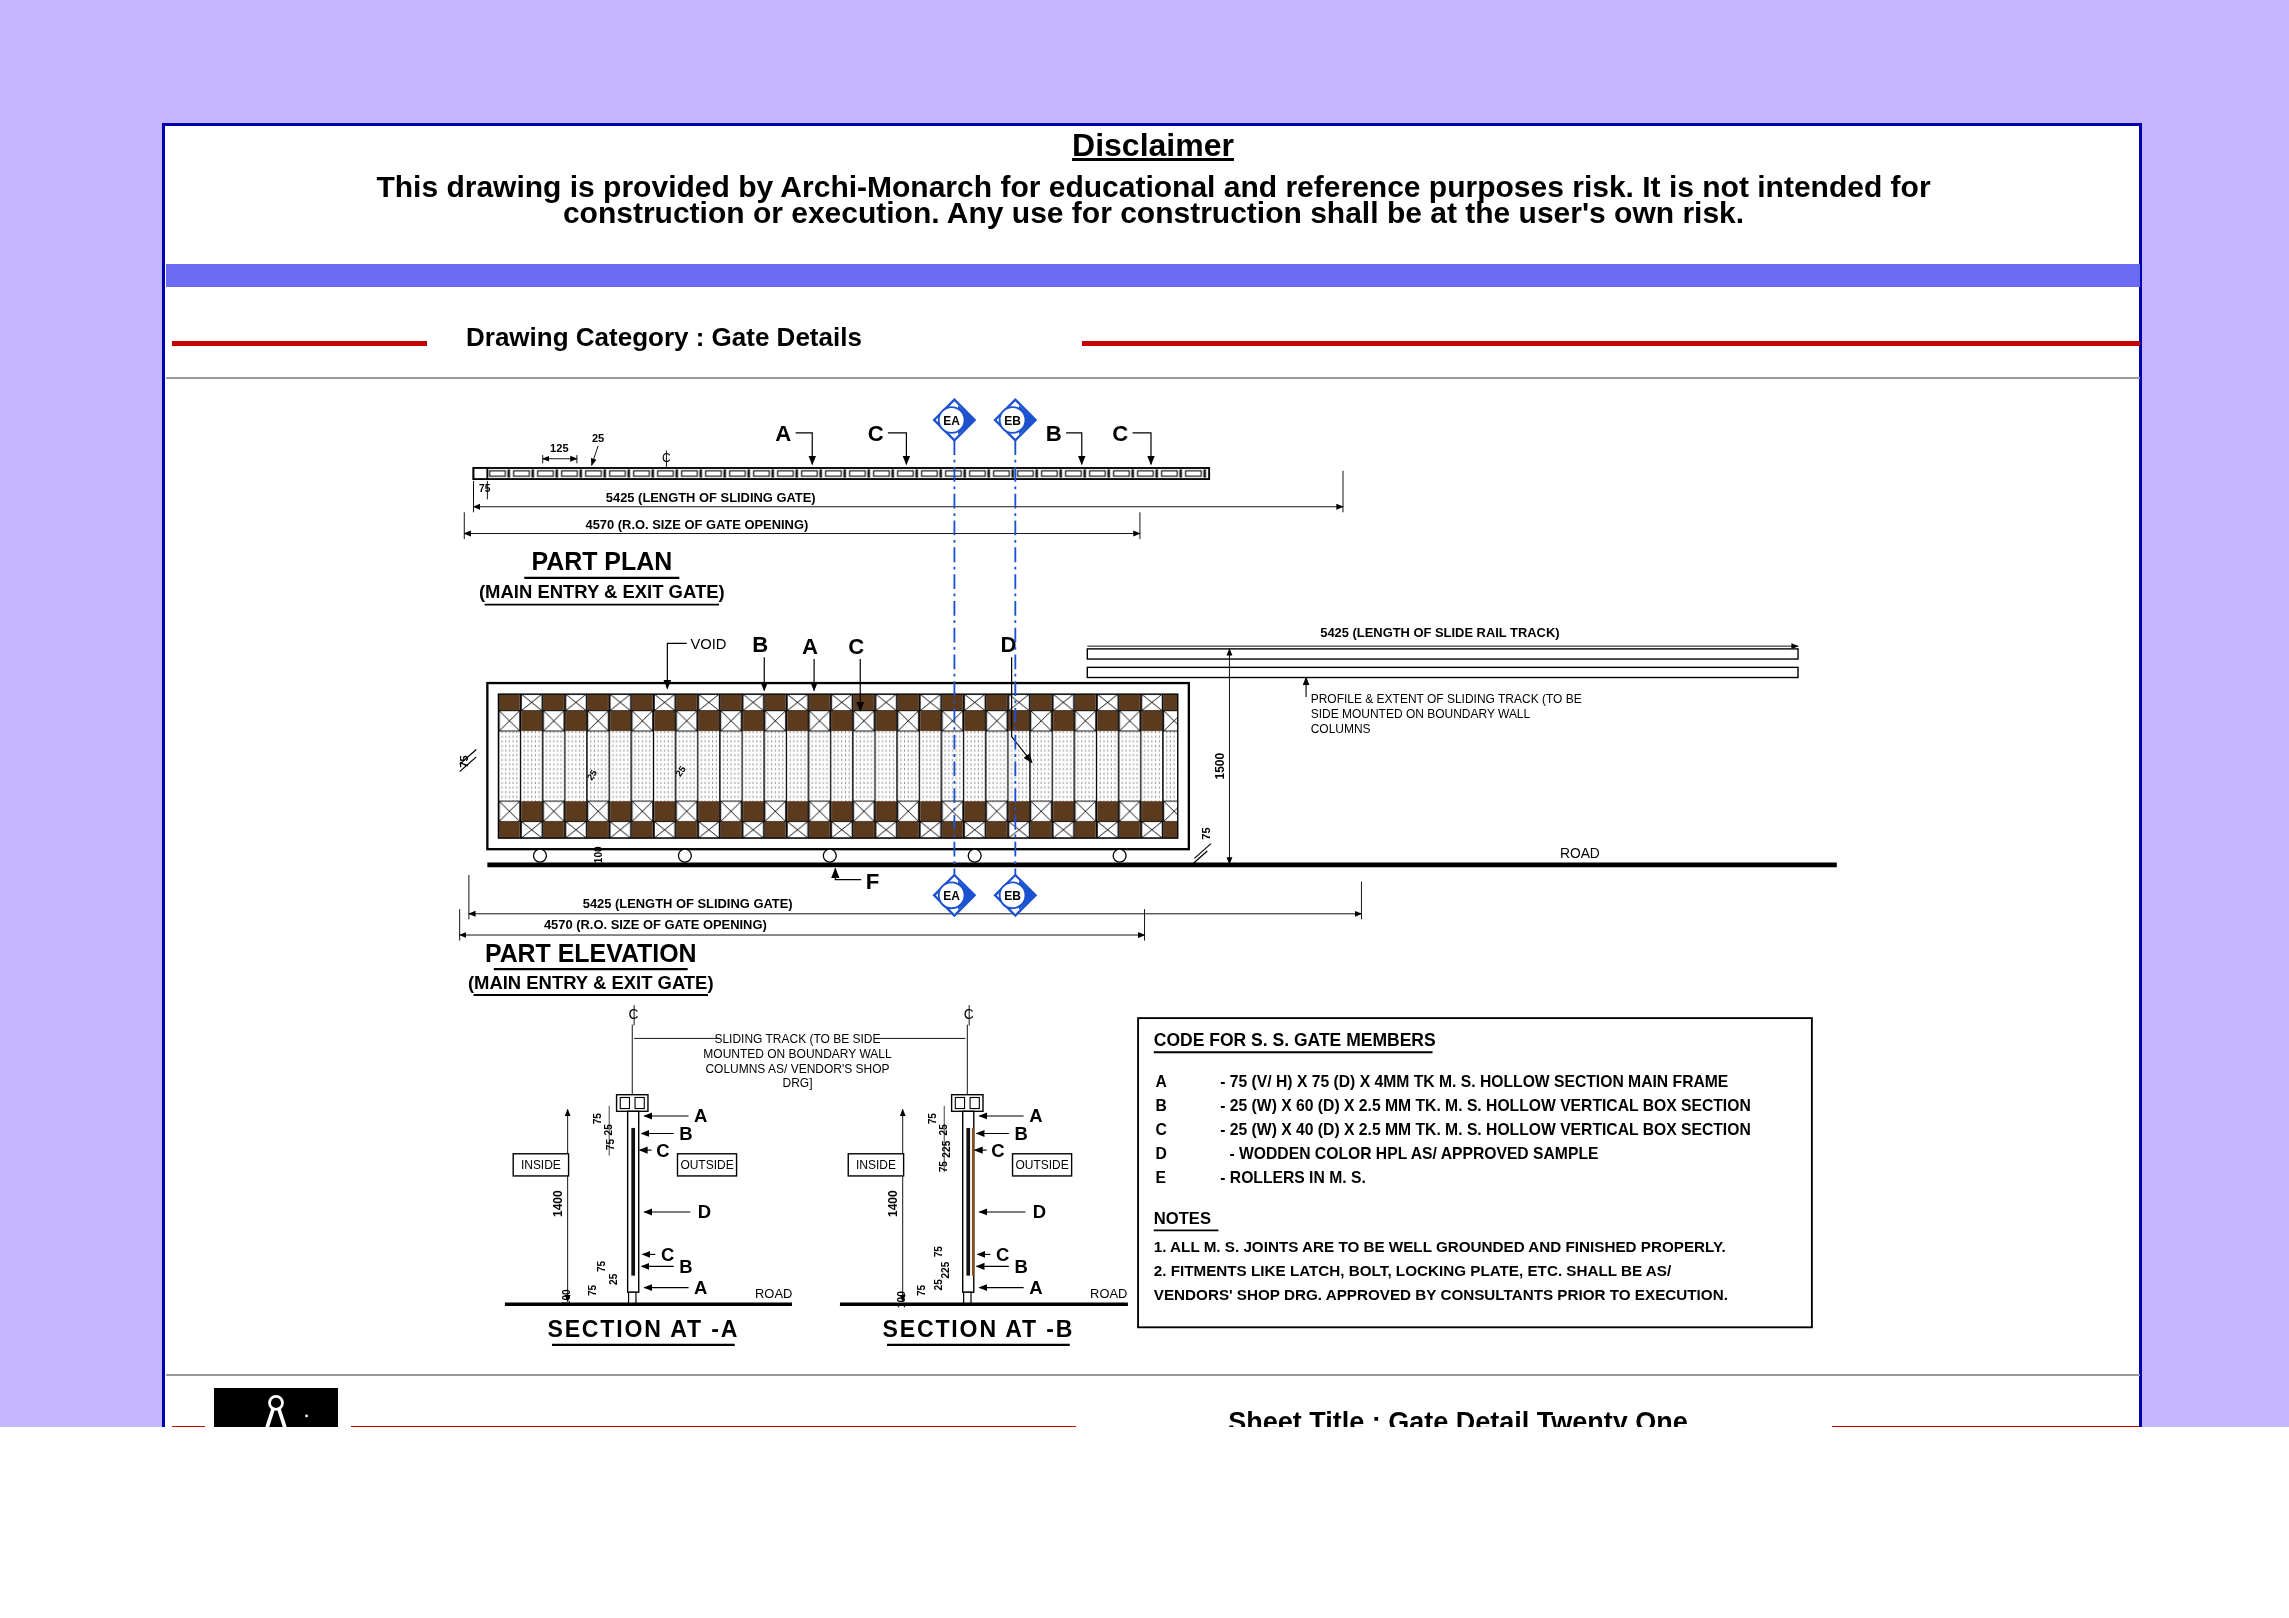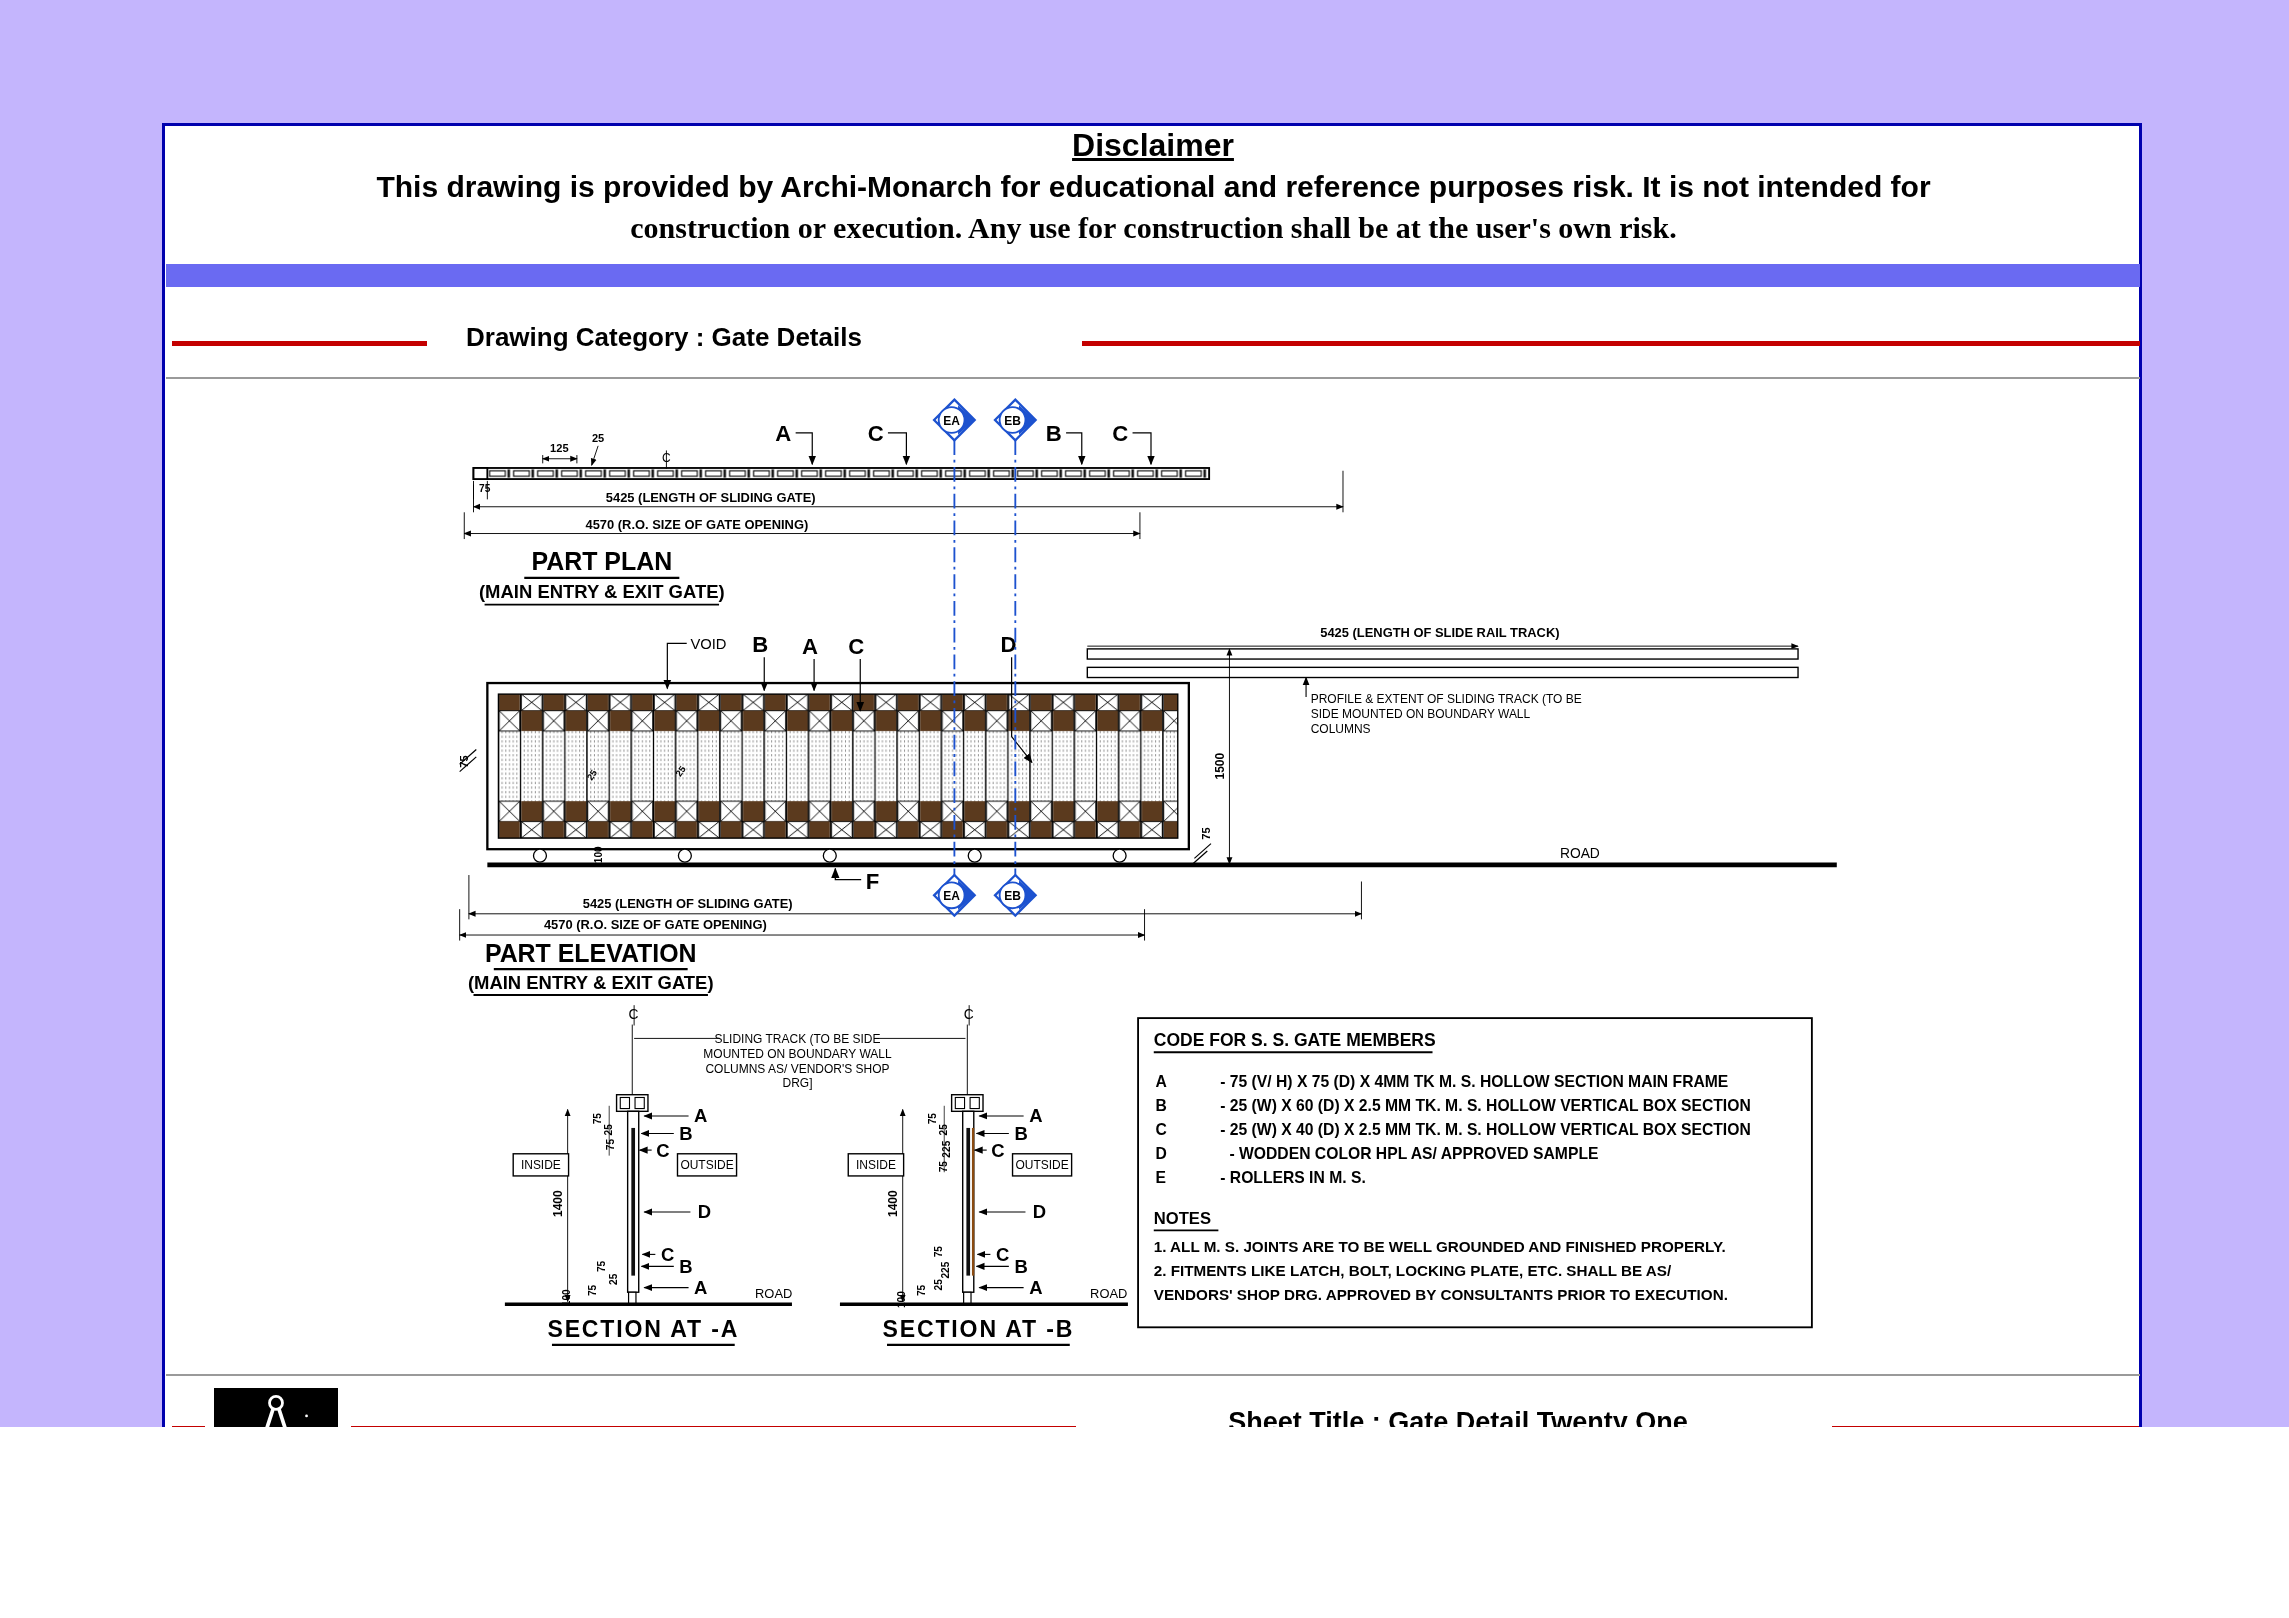--- a/index.html
+++ b/index.html
@@ -4,21 +4,21 @@
 <style>
   html,body{margin:0;padding:0;background:#fff;}
   .canvas{position:relative;width:2290px;height:1427px;background:#c4b5fd;overflow:hidden;
           font-family:"Liberation Sans",sans-serif;color:#000;}
   .frame{position:absolute;left:162px;top:123px;width:1974px;height:1383px;
          border:3.7px solid #0000ae;background:#fff;}
   .abs{position:absolute;}
   .disc-title{left:162px;top:127px;width:1982px;text-align:center;font-size:32px;font-weight:bold;
               text-decoration:underline;}
   .disc-line{left:181px;top:167px;width:1945px;text-align:center;font-size:30px;font-weight:bold;line-height:39px;}
-  .disc-line2{top:208px;font-family:Liberation Serif, serif;}
+  .disc-line2{top:193px;}
   .band-top{left:166px;top:264px;width:1974px;height:23px;background:#6a6af2;}
   .redline{height:4.6px;background:#c40000;}
   .cat-text{left:466px;top:322px;font-size:26px;font-weight:bold;}
   .grayline{left:166px;width:1974px;height:1.8px;background:#9a9a9a;}
   .sheet-title{left:1089px;top:1407px;width:738px;text-align:center;font-size:27px;font-weight:bold;}
   .logo{left:214px;top:1388px;width:124px;height:90px;background:#000;}
   .barcode{left:172px;top:1479px;width:1146px;height:29px;
     background-image:
       repeating-linear-gradient(90deg,#fff 0 0px,transparent 0 34px,#fff 34px 38px),
       repeating-linear-gradient(90deg,#000 0 1.8px,#fff 1.8px 4.6px,#000 4.6px 5.5px,#fff 5.5px 9.2px,#000 9.2px 12px,#fff 12px 14.8px,#000 14.8px 15.7px,#fff 15.7px 20px);}

